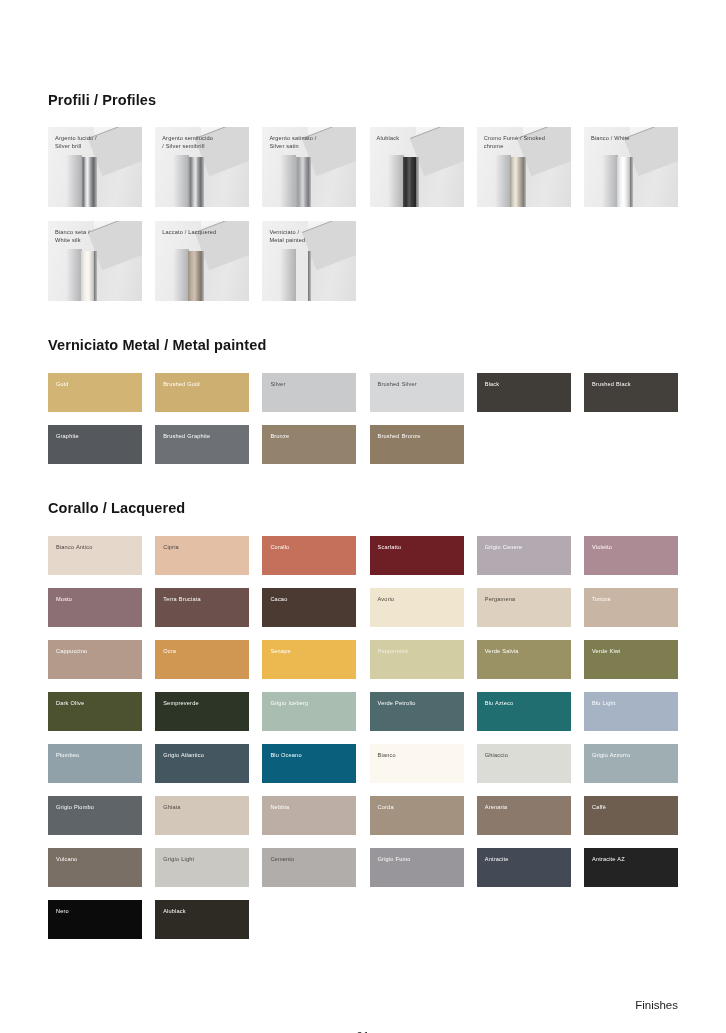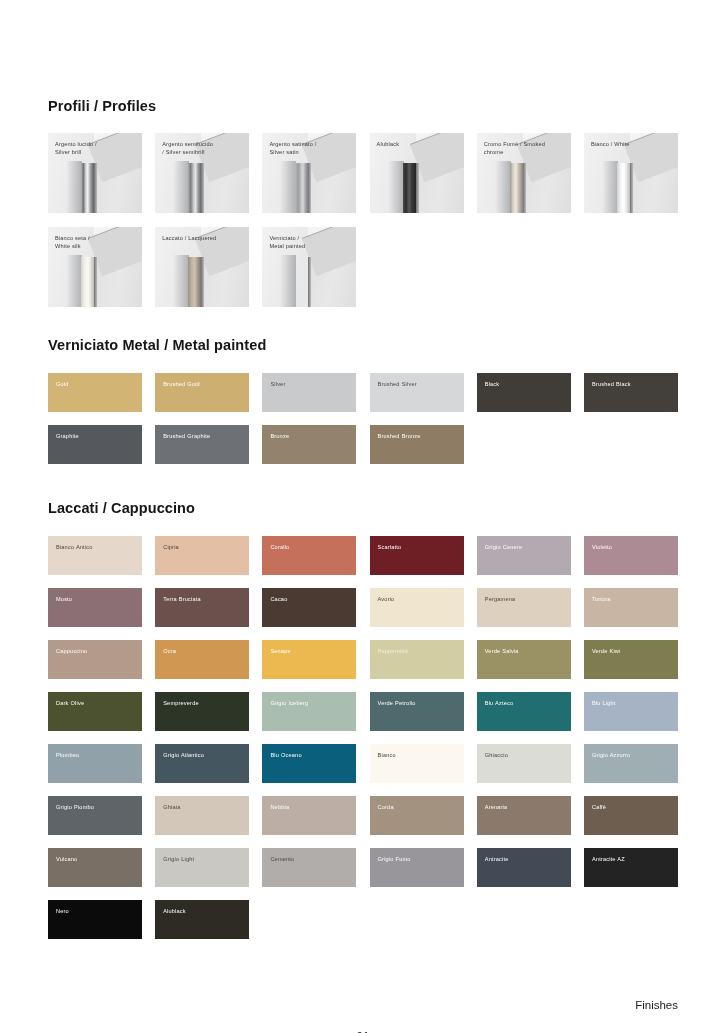--- a/index.html
+++ b/index.html
@@ -121,21 +121,21 @@
     color: #1c1c1c;
   }
   .footer .pno { position: absolute; left: 50%; transform: translateX(-50%); margin-top: 31px; }
   .footer .sec { margin-left: auto; }
 </style>
 </head>
 <body>
 
 <div class="page">
 
-  <div class="section" style="top:98px;">
+  <div class="section" style="top:92px;">
     <div class="section-title">Profili / Profiles</div>
     <div class="pgrid" style="margin-top:19px;" id="profiles-grid">
         <div class="profile">
           <div class="wall"></div>
           <div class="panel"></div>
           <div class="edge"></div>
           <div class="edge2"></div>
           <div class="shadow"></div>
           <div class="strip">
             <div class="core" style="background:linear-gradient(90deg,#b6b8ba 0%,#6e7073 18%,#d9dadb 38%,#f2f2f2 52%,#9c9ea1 74%,#5d5f62 100%)"></div>
@@ -269,21 +269,21 @@
         <div class="swatch" style="background: rgb(147, 130, 108);">
           <span class="lbl" style="color: rgb(255, 255, 255);">Bronze</span>
         </div>
         <div class="swatch" style="background: rgb(142, 124, 100);">
           <span class="lbl" style="color: rgb(255, 255, 255);">Brushed Bronze</span>
         </div>
       </div>
   </div>
 
   <div class="section" style="top:500px;">
-    <div class="section-title">Laccati / Cappuccino</div>
+    <div class="section-title">Corallo / Lacquered</div>
     <div class="grid" style="margin-top:20px;" id="lacq-grid">
         <div class="swatch" style="background: rgb(229, 216, 203);">
           <span class="lbl" style="color: rgb(75, 69, 64);">Bianco Antico</span>
         </div>
         <div class="swatch" style="background: rgb(227, 191, 166);">
           <span class="lbl" style="color: rgb(75, 69, 64);">Cipria</span>
         </div>
         <div class="swatch" style="background: rgb(196, 112, 90);">
           <span class="lbl" style="color: rgb(255, 255, 255);">Corallo</span>
         </div>

